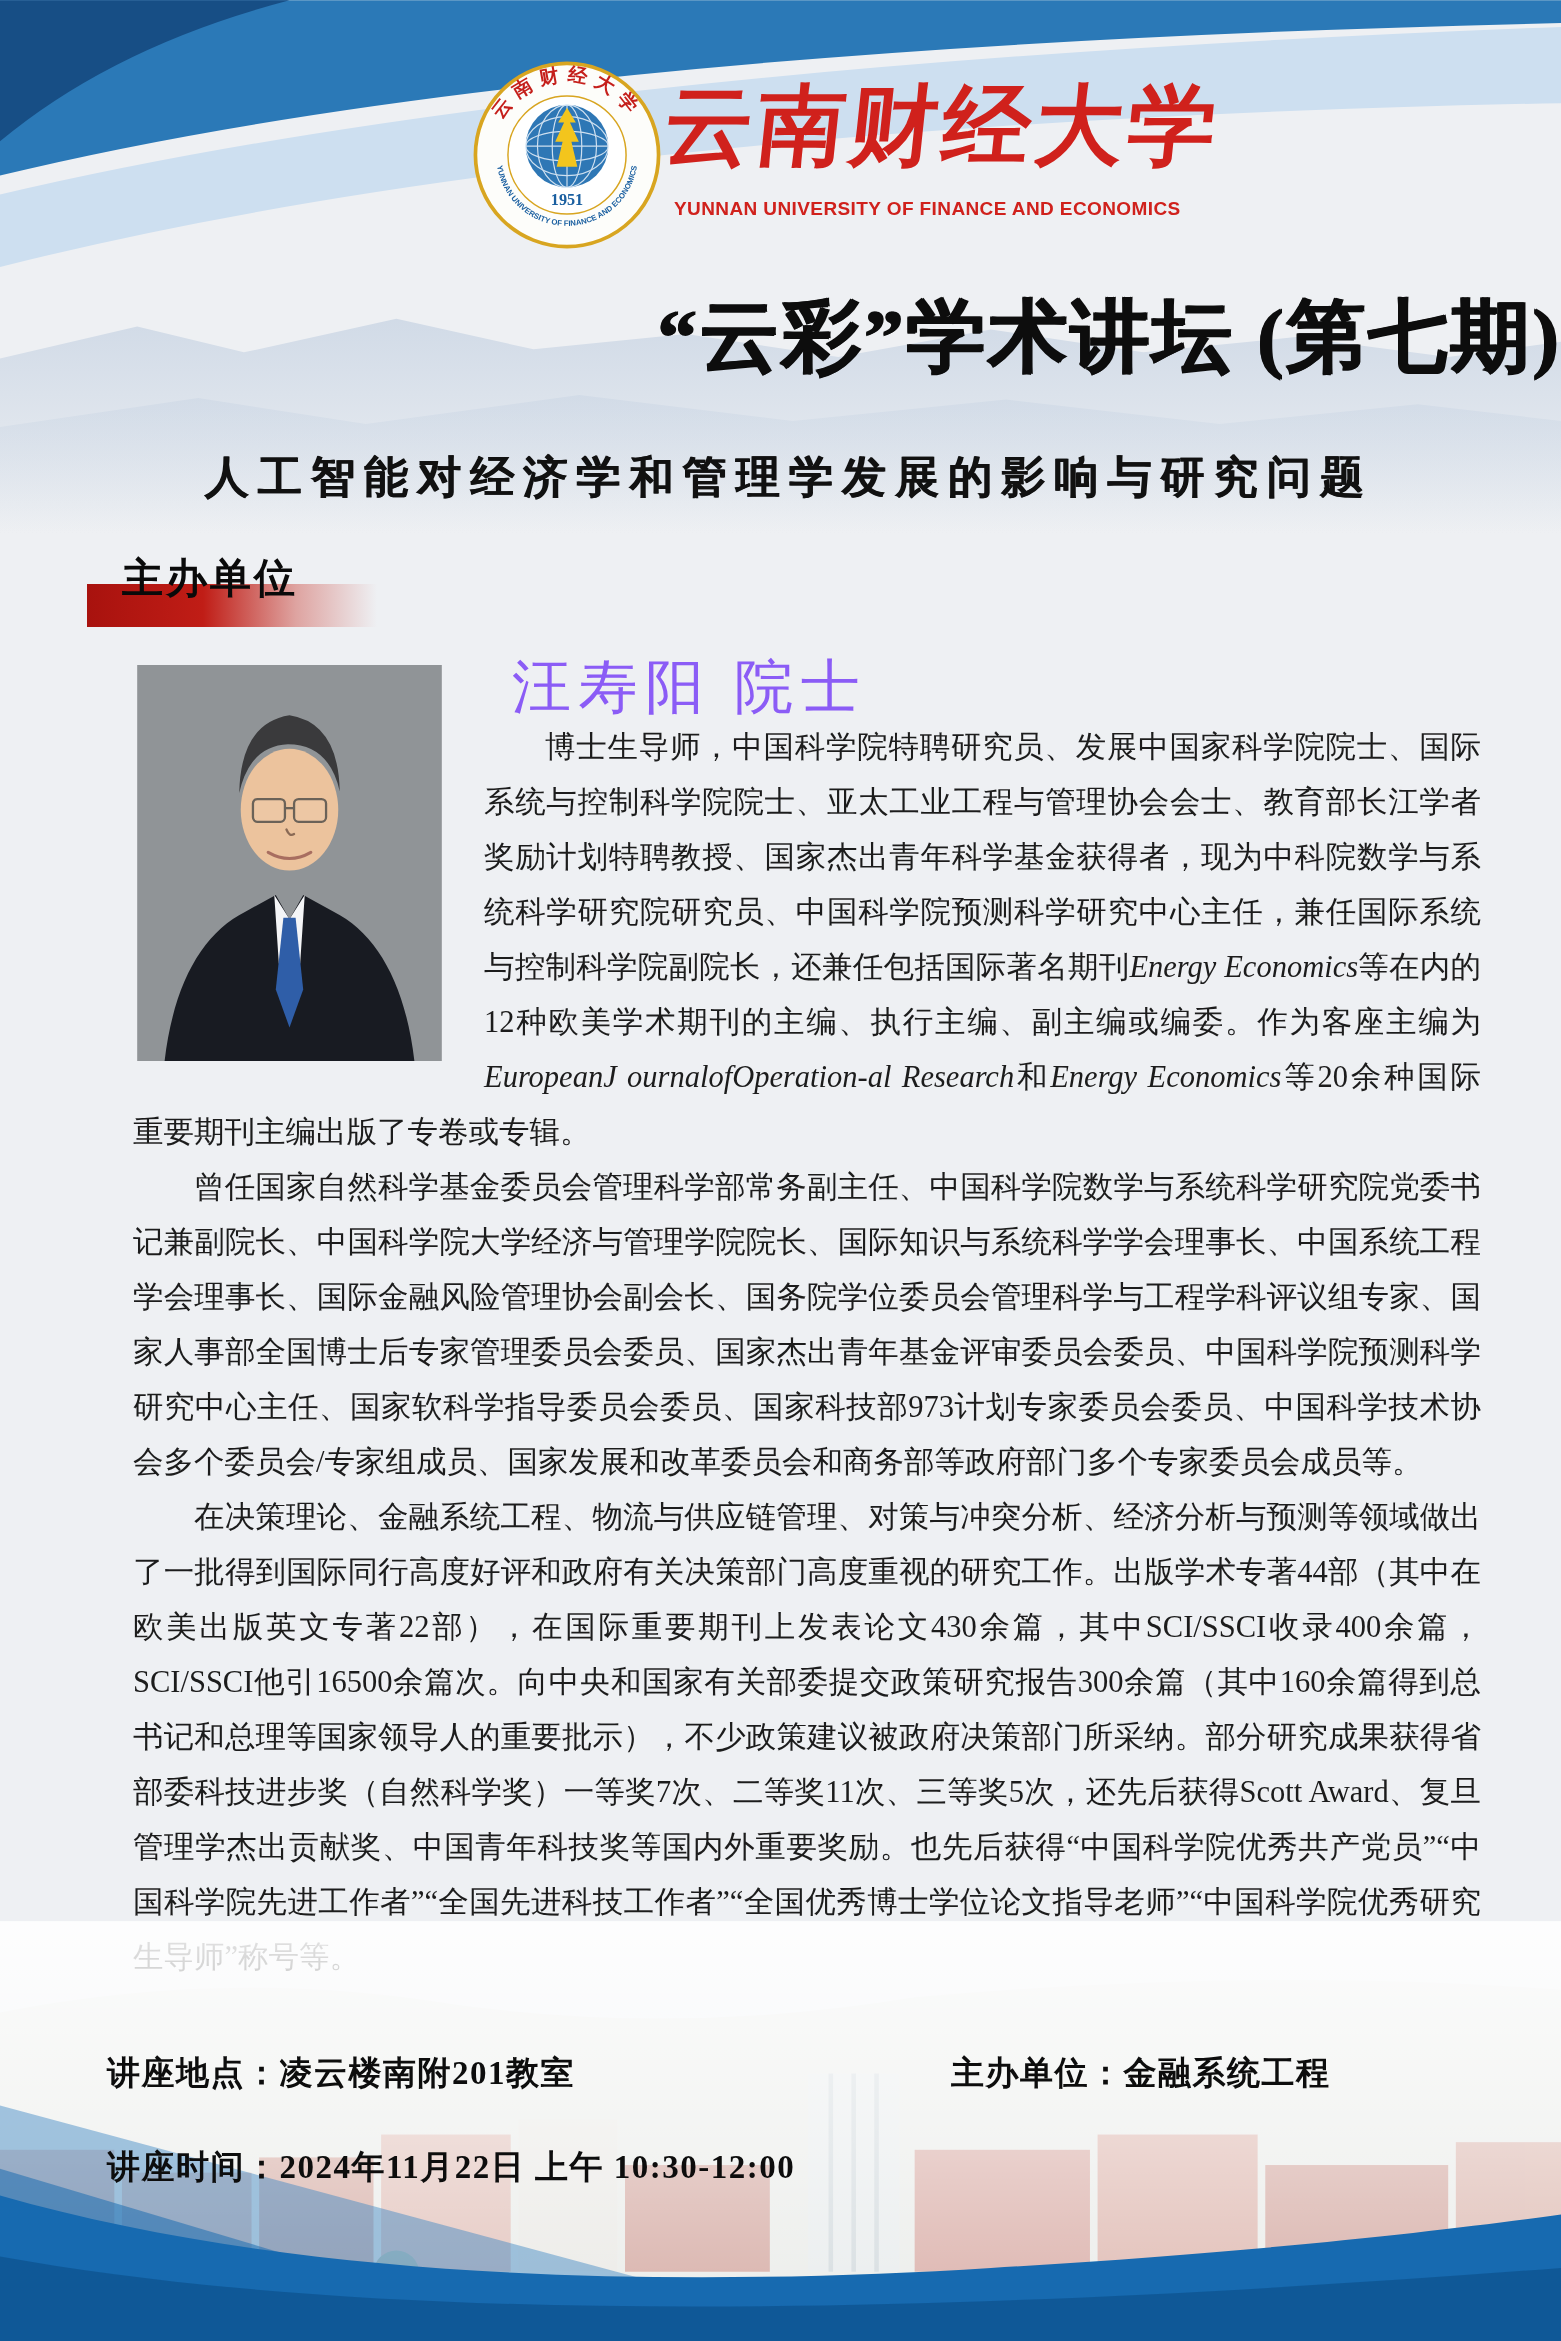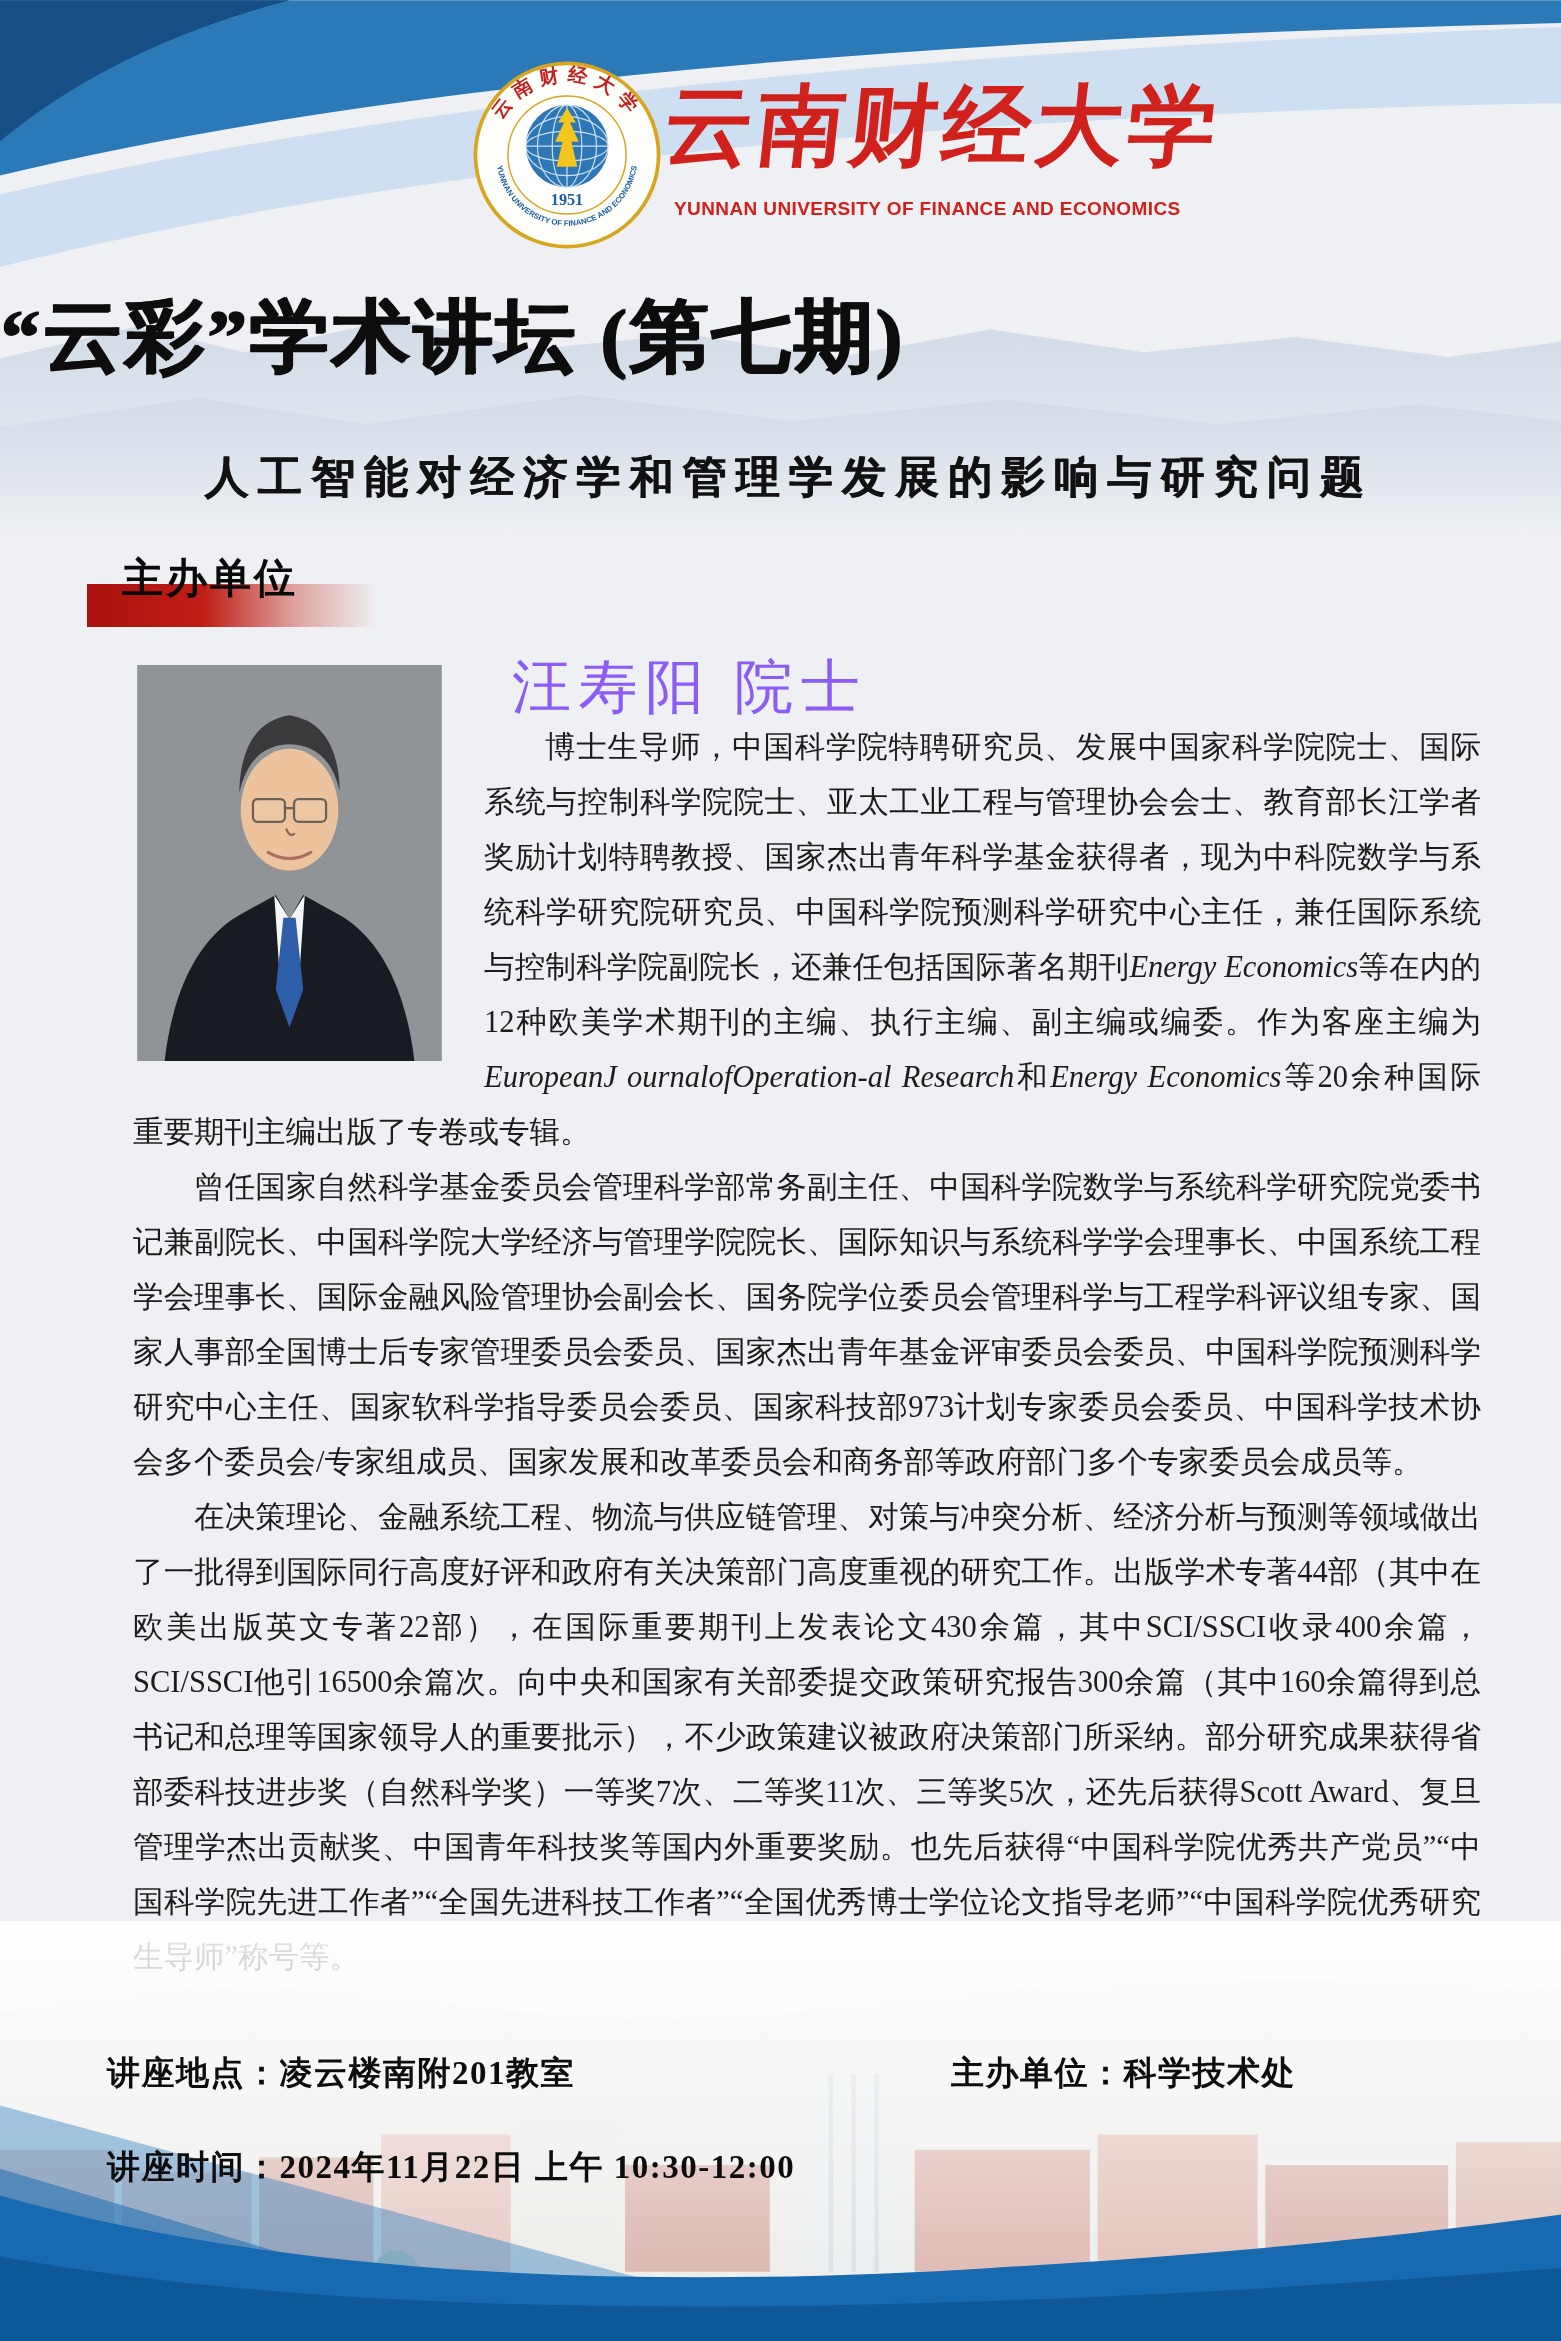--- a/index.html
+++ b/index.html
@@ -19,21 +19,21 @@
     font-family:"Liberation Serif","DejaVu Serif",serif; white-space:nowrap;
   }
   #uni-name-en{
     left:674px; top:198px; font-size:19px; font-weight:700;
     color:#d0211c; letter-spacing:0.4px;
     font-family:"Liberation Sans","DejaVu Sans",sans-serif; white-space:nowrap;
   }
 
   
   #forum-title{
-    left:0; top:284px; width:100%; text-align:left;
+    left:0; top:284px; width:100%; text-align:right;
     font-size:79px; font-weight:900; letter-spacing:3px; color:#0d0d0d;
     text-shadow:1.9px 0 0, 0 1.1px 0; white-space:nowrap;
   }
   #lecture-subtitle{
     left:0; top:448px; width:100%; text-align:center;
     font-size:44px; font-weight:700; letter-spacing:9.1px; color:#111;
     text-shadow:0.9px 0 0; white-space:nowrap;padding-left:8px;
   }
 
   
@@ -183,20 +183,20 @@
     <polygon points="0,242 1150,552 0,552" fill="#3a86c4" opacity=".45"></polygon>
     <polygon points="0,325 760,552 0,552" fill="#1e6eb0" opacity=".55"></polygon>
     <path fill="#176ab0" d="M0,360 C400,475 900,480 1300,455 C1650,435 1900,405 2048,385 V552 H0 Z"></path>
     <path fill="#0f5796" opacity=".95" d="M0,440 C500,530 1200,520 2048,455 V552 H0 Z"></path>
   </svg>
 
   <div id="venue-line" class="abs footer-line">
     <span>讲座地点：</span><span>凌云楼南附201教室</span>
   </div>
   <div id="organizer-line" class="abs footer-line">
-    <span>主办单位：</span><span>科学技术处</span>
+    <span>主办单位：</span><span>金融系统工程</span>
   </div>
   <div id="time-line" class="abs footer-line">
     <span>讲座时间：</span><span>2024年11月22日  上午 10:30-12:00</span>
   </div>
 
 </div>
 
 
 </body></html>

